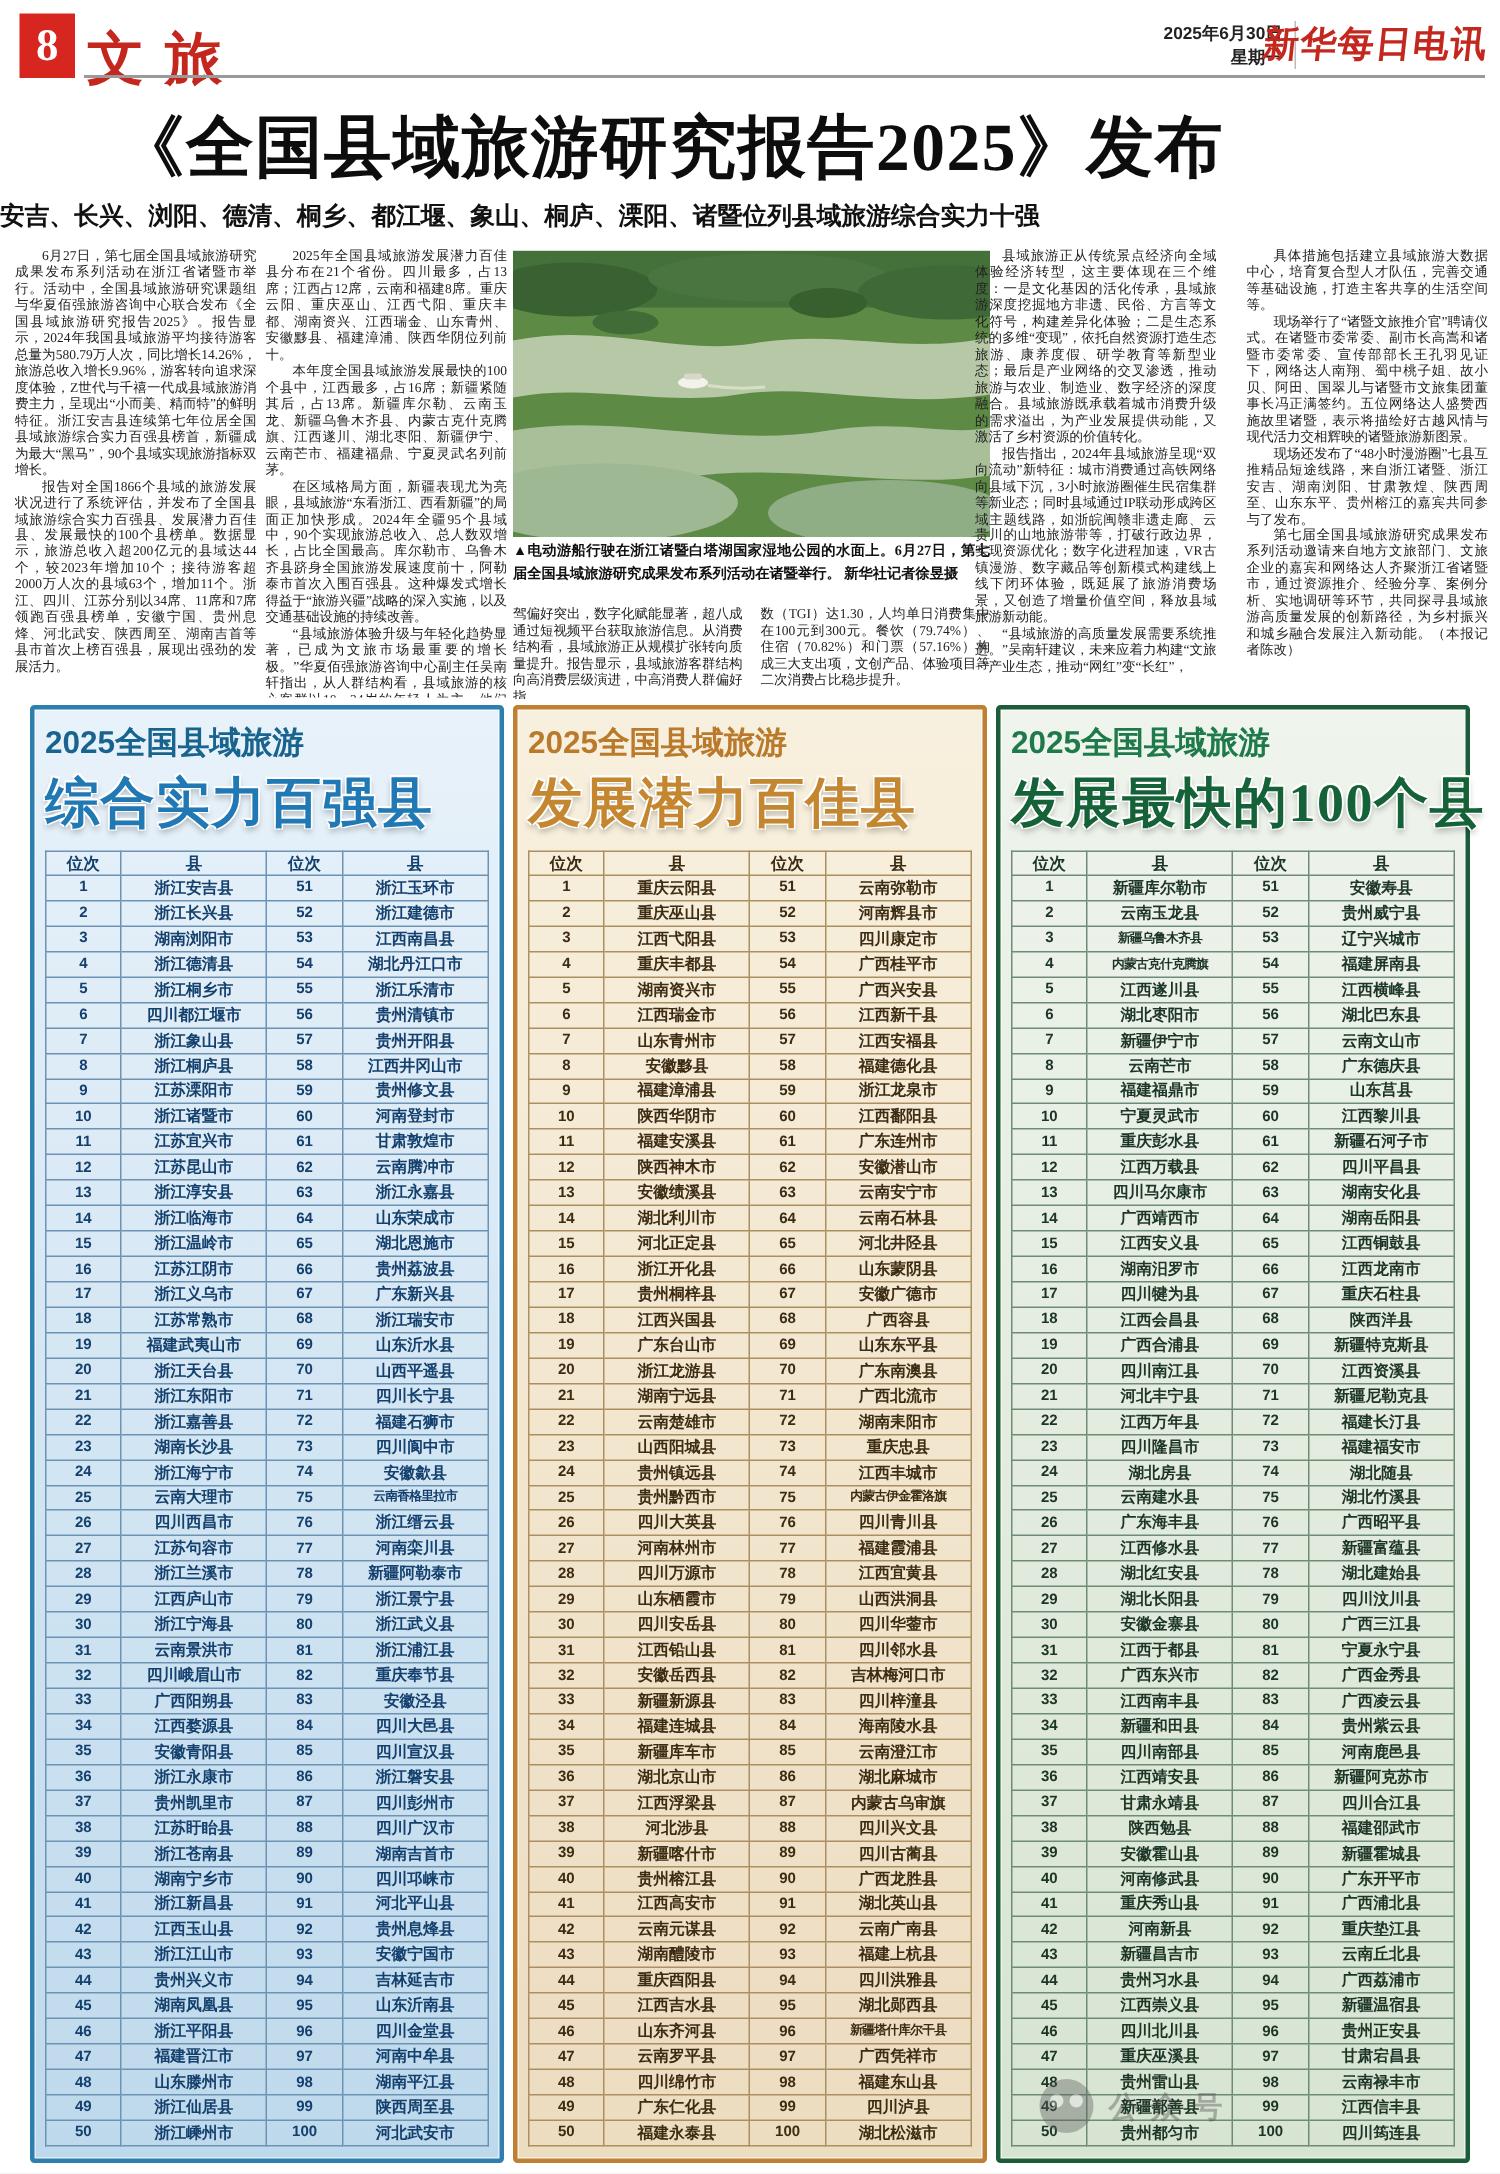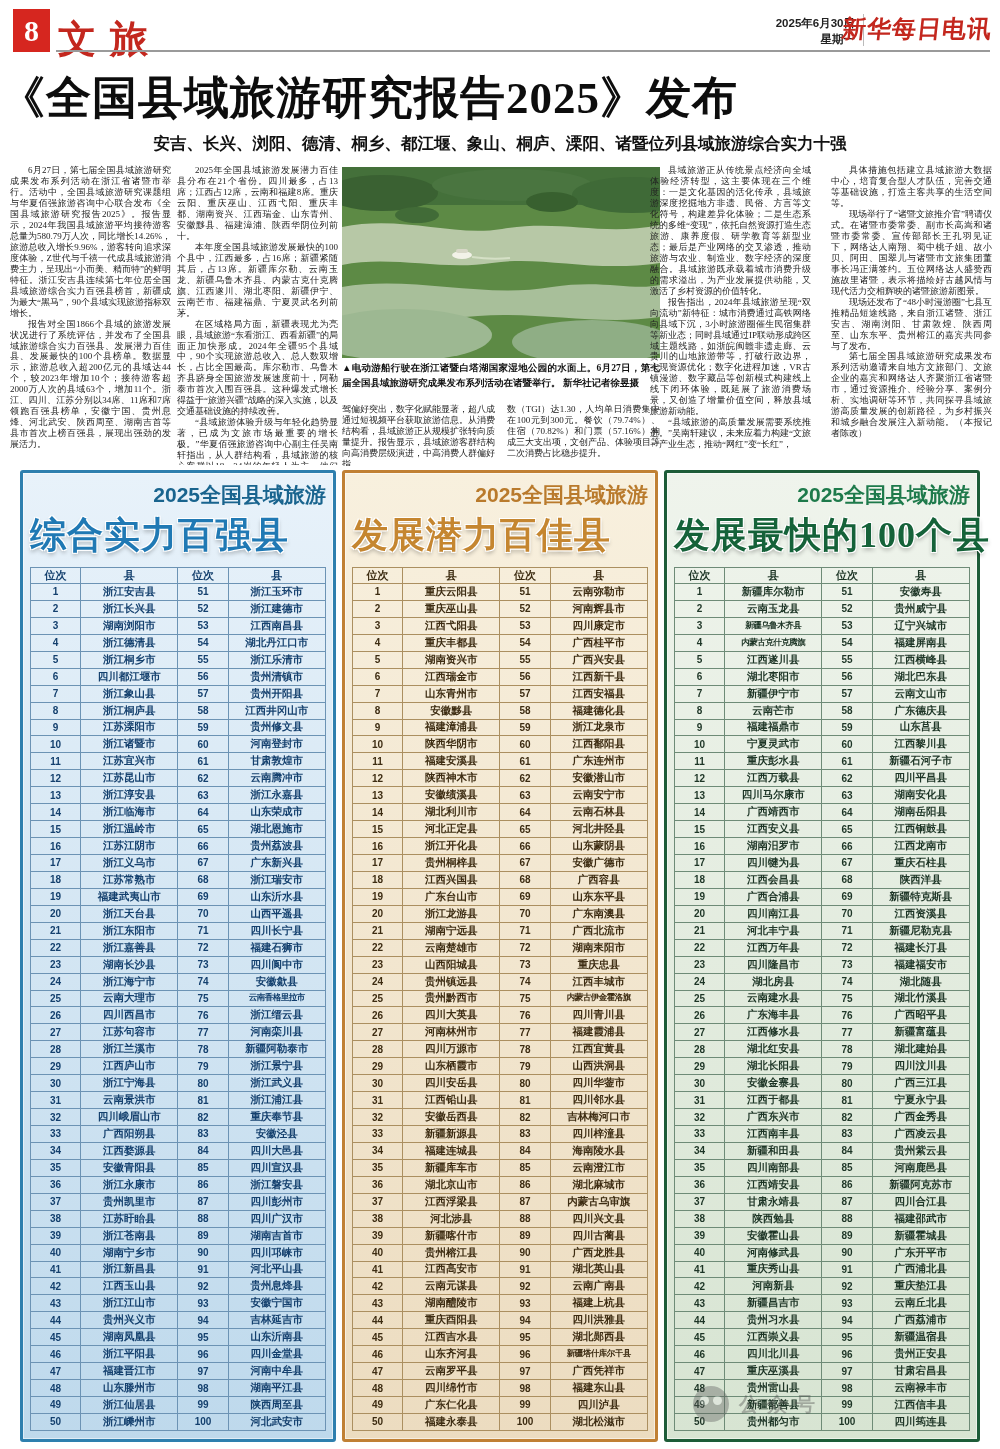--- a/index.html
+++ b/index.html
@@ -25,26 +25,26 @@
     font-family:"Liberation Sans",sans-serif; font-size:11.5px; font-weight:bold; color:#222; line-height:1.35;
   }
   .mast-div { position:absolute; right:136px; top:14px; width:1px; height:32px; background:#bbb; }
   .masthead {
     position:absolute; right:8px; top:13px; color:#c3271e;
     font-size:24px; font-weight:bold; transform:skewX(-6deg);
     font-family:"Liberation Serif",serif; letter-spacing:1px;
   }
   
   .headline {
-    position:absolute; left:0; top:68px; width:816px; text-align:left;
+    position:absolute; left:0; top:68px; width:816px; text-align:right;
     font-size:45px; font-weight:bold; letter-spacing:1px; color:#0d0d0d;
     font-family:"Liberation Serif",serif;
   }
   .subheadline {
-    position:absolute; left:0; top:133px; width:1000px; text-align:center;
+    position:absolute; left:0; top:133px; width:1000px; text-align:left;
     font-size:16.5px; font-weight:bold; color:#111;
   }
   
   .tcol {
     position:absolute; top:165px; height:300px; overflow:hidden;
     font-size:9px; line-height:1.22; text-align:justify; color:#222;
   }
   .tcol p { text-indent:2em; margin:0; }
   .colA { left:10px;  width:161px; }
   .colB { left:177px; width:161px; }
@@ -63,21 +63,21 @@
   .uphotoL { left:342px; } .uphotoR { left:507px; }
   
   .rank-table {
     position:absolute; top:470px; width:316px; height:972px;
     border:3px solid var(--frame); border-radius:3px; padding:6px 7px 8px 7px;
     background:linear-gradient(180deg, var(--bg-top) 0%, var(--bg-bottom) 100%);
     box-shadow:0 0 0 1px rgba(255,255,255,.5) inset;
   }
   .rt1 { left:20px; } .rt2 { left:342px; } .rt3 { left:664px; }
   .rt-title1 {
-    text-align:right; font-size:21px; font-weight:bold; color:var(--title1);
+    text-align:left; font-size:21px; font-weight:bold; color:var(--title1);
     font-family:"Liberation Sans",sans-serif; margin-top:2px;
   }
   .rt-title2 {
     text-align:left; font-size:36px; font-weight:900; color:var(--title2);
     font-family:"Liberation Serif",serif; letter-spacing:1px; margin:2px 0 7px 0;
     text-shadow:-1px -1px 0 #fff,1px -1px 0 #fff,-1px 1px 0 #fff,1px 1px 0 #fff,0 3px 4px rgba(0,0,0,.28);
     white-space:nowrap;
   }
   .rank-grid {
     width:100%; height:864px; border-collapse:collapse; table-layout:fixed;

